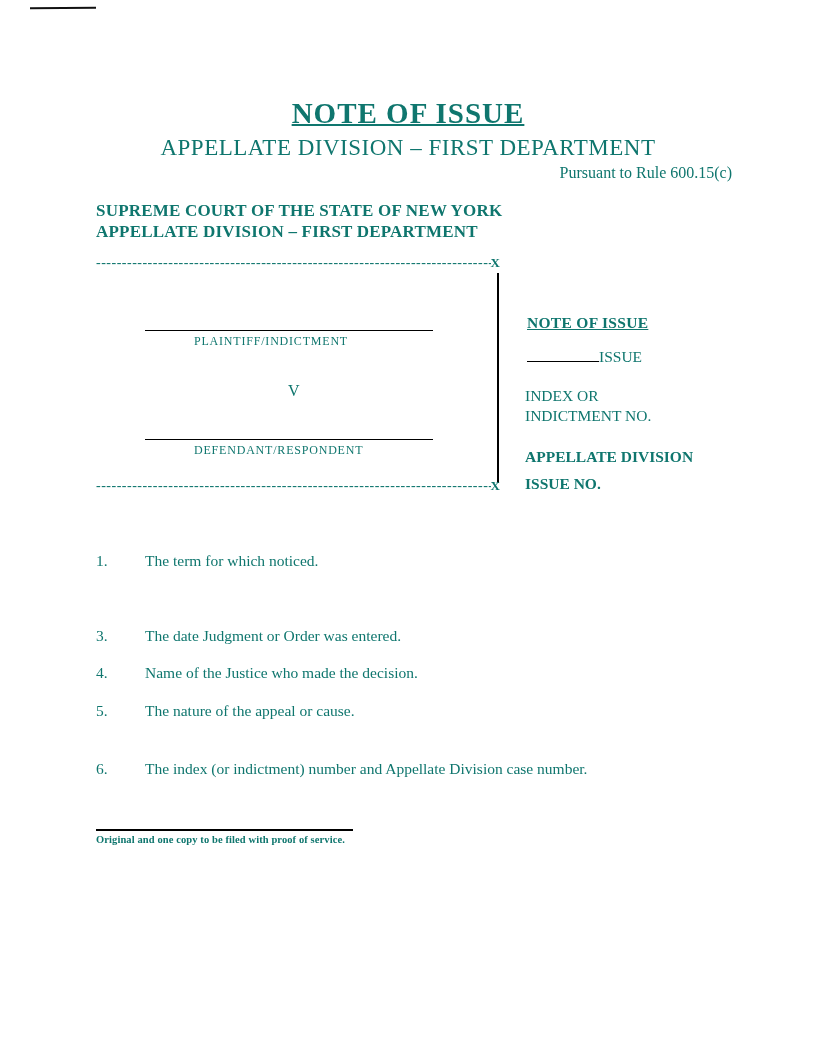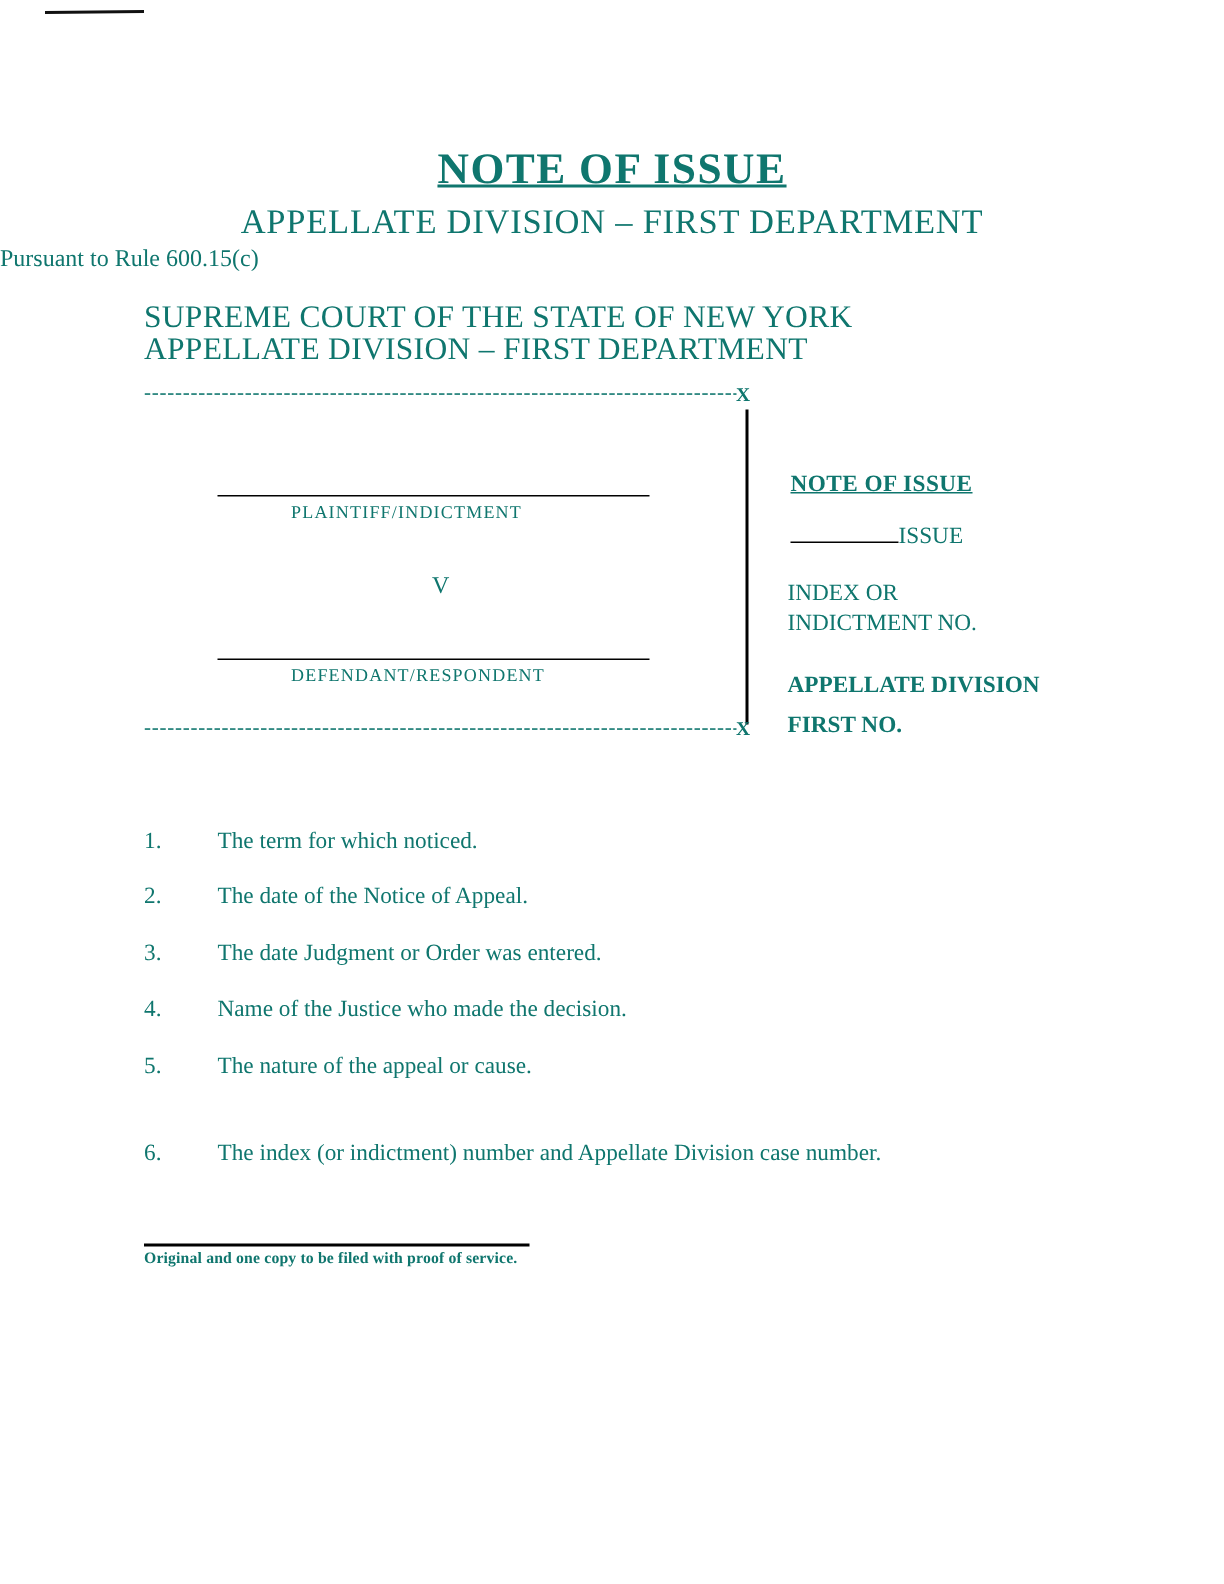--- a/index.html
+++ b/index.html
@@ -25,27 +25,27 @@
     font-size: 29px; font-weight: bold; letter-spacing: 1px;
   }
   .doc-title span { text-decoration: underline; text-decoration-thickness: 2px; }
 
   .doc-subtitle {
     top: 135px; left: 0; width: 816px; text-align: center;
     font-size: 23px; letter-spacing: 0.5px;
   }
 
   .doc-rule {
-    top: 164px; left: 0; width: 732px; text-align: left;
+    top: 164px; left: 0; width: 732px; text-align: right;
     font-size: 16px;
   }
 
   .court-block {
     top: 201px; left: 96px;
-    font-size: 21px; font-weight: normal; line-height: 20.5px;
+    font-size: 17px; font-weight: bold; line-height: 20.5px;
     letter-spacing: 0.2px;
   }
 
   .divider {
     left: 96px; width: 404px; display: flex; align-items: flex-end;
     font-size: 14px; line-height: 14px;
   }
   .divider-top { top: 256px; }
   .divider-bottom { top: 479px; }
   .dashes { flex: 1; overflow: hidden; white-space: nowrap; letter-spacing: 0.5px; }
@@ -119,33 +119,30 @@
   <div class="abs side-title">NOTE OF ISSUE</div>
   <div class="abs county-row">
     <span class="blank"></span><span>ISSUE</span>
   </div>
   <div class="abs index-block">
     <div>INDEX OR</div>
     <div>INDICTMENT NO.</div>
   </div>
   <div class="abs case-block">
     <div>APPELLATE DIVISION</div>
-    <div>FIRST NO.</div>
+    <div>ISSUE NO.</div>
   </div>
 
   <div class="abs divider divider-bottom">
     <span class="dashes">--------------------------------------------------------------------------------------------------------------</span>
       <span class="xmark">X</span>
   </div>
 
   <div class="abs item" style="top:552px">
     <span class="num">1.</span><span class="txt">The term for which noticed.</span>
-  </div>
-  <div class="abs item" style="top:589px">
-    <span class="num">2.</span><span class="txt">The date of the Notice of Appeal.</span>
   </div>
   <div class="abs item" style="top:627px">
     <span class="num">3.</span><span class="txt">The date Judgment or Order was entered.</span>
   </div>
   <div class="abs item" style="top:664px">
     <span class="num">4.</span><span class="txt">Name of the Justice who made the decision.</span>
   </div>
   <div class="abs item" style="top:702px">
     <span class="num">5.</span><span class="txt">The nature of the appeal or cause.</span>
   </div>

